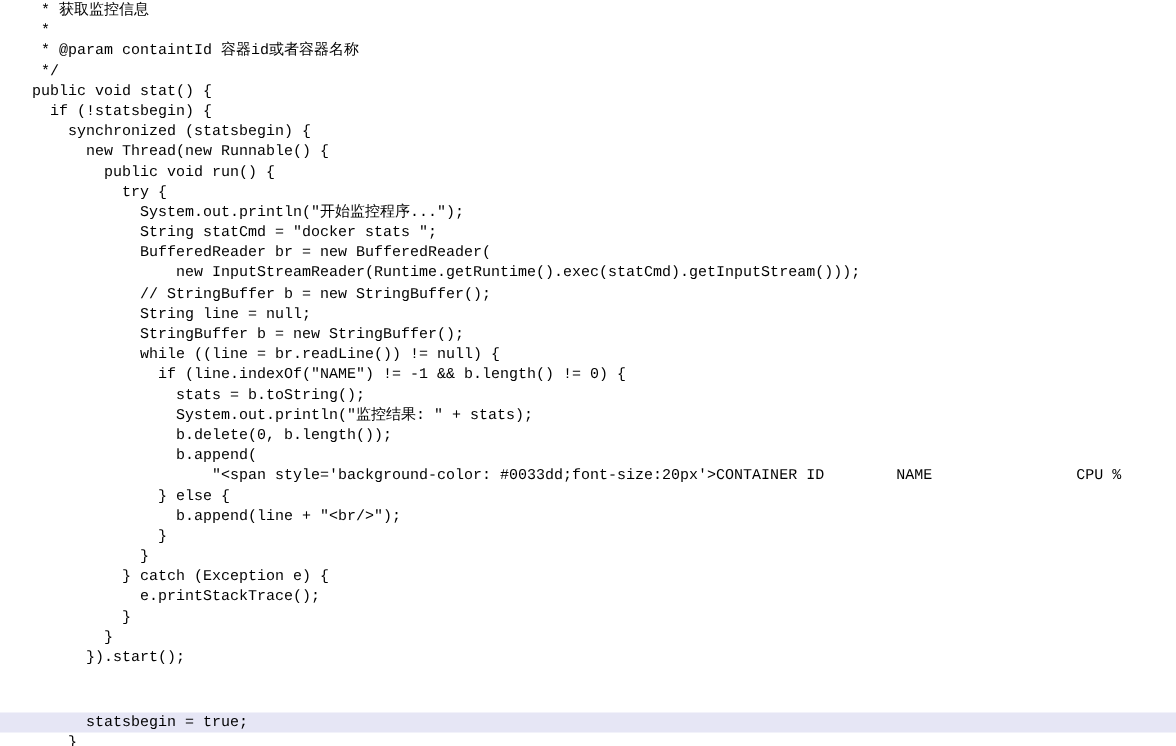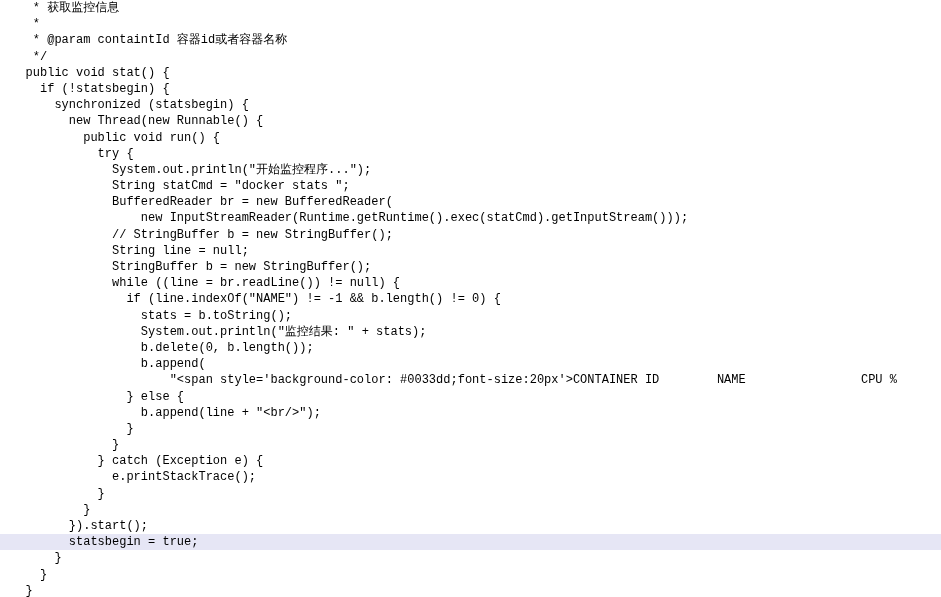--- a/index.html
+++ b/index.html
@@ -16,18 +16,19 @@
     white-space: pre;
     padding: 0;
     line-height: 1.35;
   }
   .line {
     display: block;
     padding-left: 4px;
   }
   .highlight {
     background-color: #e6e6f5;
+    margin-top: 36px;
   }
 </style>
 </head>
 <body>
 
 <div class="code-container" id="code-block"><span class="line">    * 获取监控信息</span><span class="line">    *</span><span class="line">    * @param containtId 容器id或者容器名称</span><span class="line">    */</span><span class="line">   public void stat() {</span><span class="line">     if (!statsbegin) {</span><span class="line">       synchronized (statsbegin) {</span><span class="line">         new Thread(new Runnable() {</span><span class="line">           public void run() {</span><span class="line">             try {</span><span class="line">               System.out.println("开始监控程序...");</span><span class="line">               String statCmd = "docker stats ";</span><span class="line">               BufferedReader br = new BufferedReader(</span><span class="line">                   new InputStreamReader(Runtime.getRuntime().exec(statCmd).getInputStream()));</span><span class="line">               // StringBuffer b = new StringBuffer();</span><span class="line">               String line = null;</span><span class="line">               StringBuffer b = new StringBuffer();</span><span class="line">               while ((line = br.readLine()) != null) {</span><span class="line">                 if (line.indexOf("NAME") != -1 &amp;&amp; b.length() != 0) {</span><span class="line">                   stats = b.toString();</span><span class="line">                   System.out.println("监控结果: " + stats);</span><span class="line">                   b.delete(0, b.length());</span><span class="line">                   b.append(</span><span class="line">                       "&lt;span style='background-color: #0033dd;font-size:20px'&gt;CONTAINER ID        NAME                CPU %               NET I/O             BLOCK I/O     PIDS&lt;/span&gt;&lt;br/&gt;");</span><span class="line">                 } else {</span><span class="line">                   b.append(line + "&lt;br/&gt;");</span><span class="line">                 }</span><span class="line">               }</span><span class="line">             } catch (Exception e) {</span><span class="line">               e.printStackTrace();</span><span class="line">             }</span><span class="line">           }</span><span class="line">         }).start();</span><span class="line highlight">         statsbegin = true;</span><span class="line">       }</span><span class="line">     }</span><span class="line">   }</span></div>
 
 </body></html>

